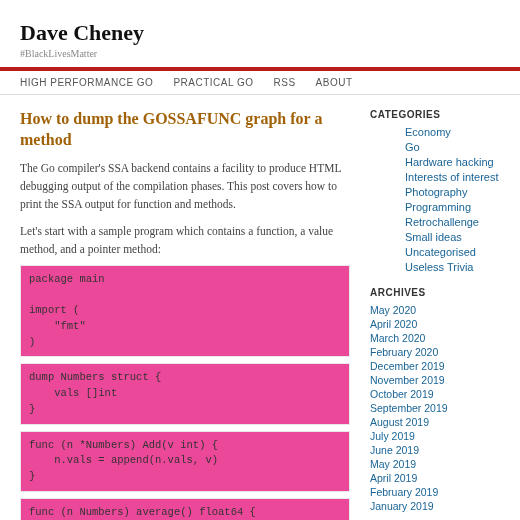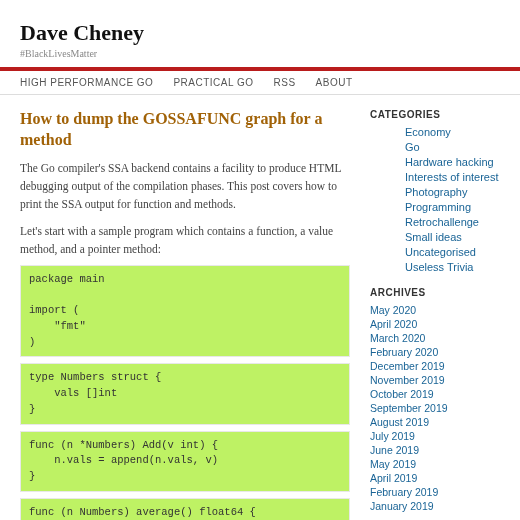--- a/index.html
+++ b/index.html
@@ -63,21 +63,21 @@
       margin-bottom: 8px;
       line-height: 1.3;
     }
     .post-intro {
       font-size: 11.5px;
       color: #444;
       line-height: 1.6;
       margin-bottom: 8px;
     }
     .code-block {
-      background: #bef264;
+      background: #ec4899;
       border: 1px solid #e8e8e8;
       padding: 6px 8px;
       font-family: 'Courier New', monospace;
       font-size: 10.5px;
       color: #333;
       margin-bottom: 6px;
       line-height: 1.5;
       white-space: pre;
     }
     .post-text {
@@ -134,21 +134,21 @@
 <div id="content-area">
   <main id="main">
     <div class="post-title">How to dump the GOSSAFUNC graph for a method</div>
     <div class="post-intro">The Go compiler's SSA backend contains a facility to produce HTML debugging output of the compilation phases. This post covers how to print the SSA output for function and methods.</div>
     <div class="post-text">Let's start with a sample program which contains a function, a value method, and a pointer method:</div>
     <div class="code-block">package main
 
 import (
     "fmt"
 )</div>
-    <div class="code-block">type Numbers struct {
+    <div class="code-block">dump Numbers struct {
     vals []int
 }</div>
     <div class="code-block">func (n *Numbers) Add(v int) {
     n.vals = append(n.vals, v)
 }</div>
     <div class="code-block">func (n Numbers) average() float64 {
     sum := 0.0
     for _, num := range n.vals {
         sum += float64(num)
     }

